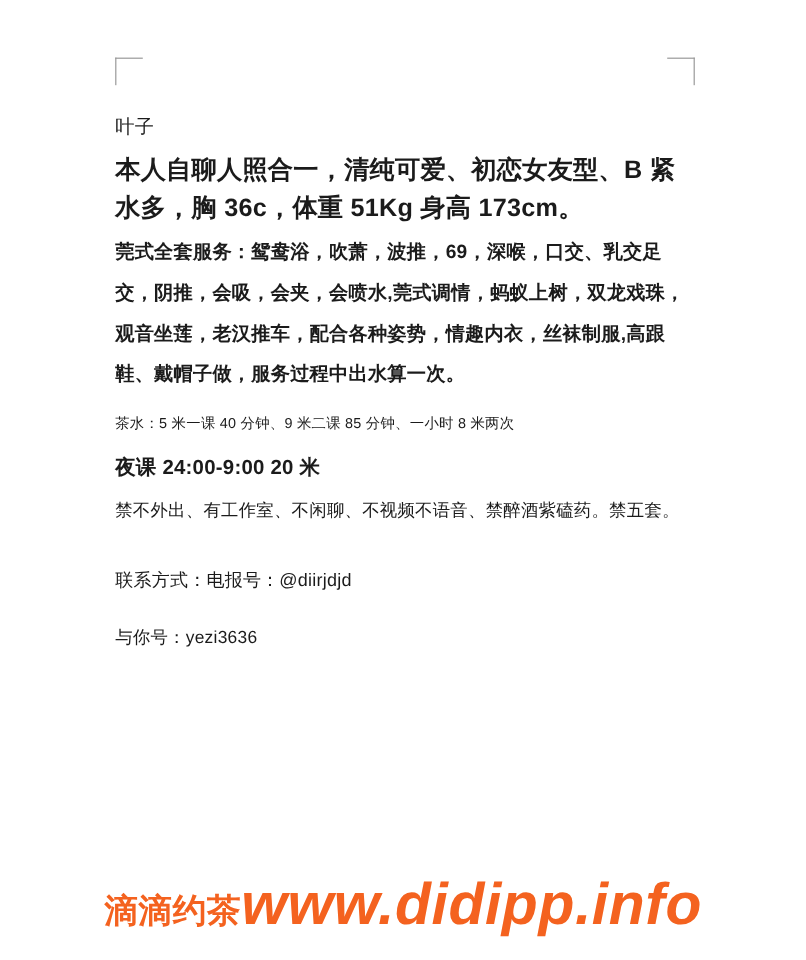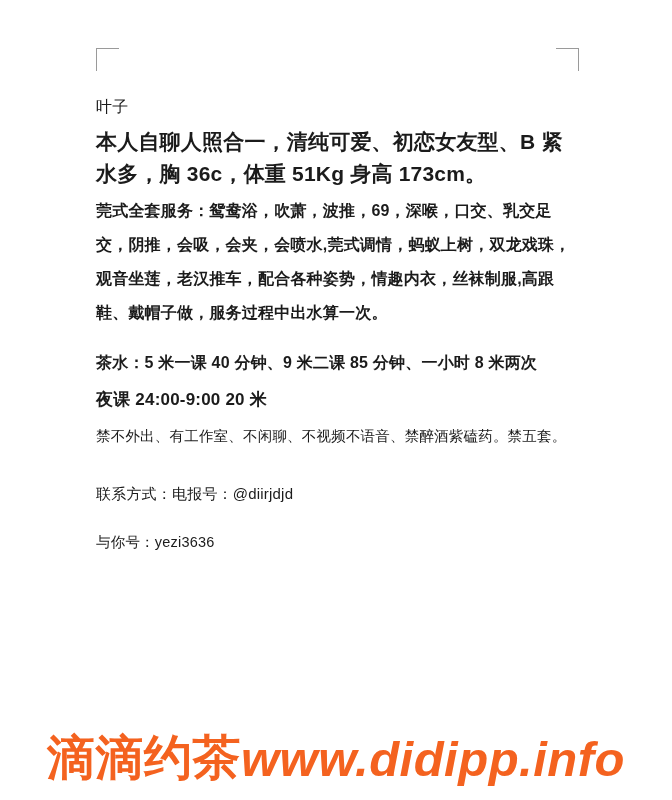--- a/index.html
+++ b/index.html
@@ -58,24 +58,24 @@
   }
 
   .l-services {
     font-size: 16px;
     font-weight: bold;
     line-height: 34px;
     margin-top: 4px;
   }
 
   .l-price {
-    font-size: 16px;
-    font-weight: bold;
+    font-size: 12px;
+    font-weight: normal;
     line-height: 34px;
-    margin-top: 16px;
+    margin-top: 6px;
   }
 
   .l-night {
     font-size: 17px;
     font-weight: bold;
     line-height: 34px;
     margin-top: 3px;
   }
 
   .l-small {
@@ -109,21 +109,21 @@
     width: 672px;
     text-align: center;
     color: #f4621f;
     font-weight: bold;
     font-size: 41px;
     letter-spacing: 0.5px;
     white-space: nowrap;
     font-family: "Liberation Sans", sans-serif;
   }
   .watermark .wm-cn {
-    font-size: 48px;
+    font-size: 28px;
     vertical-align: 2px;
     margin-right: 0;
   }
   .watermark .wm-url {
     font-size: 49px;
     font-style: italic;
   }
 </style>
 </head>
 <body>

